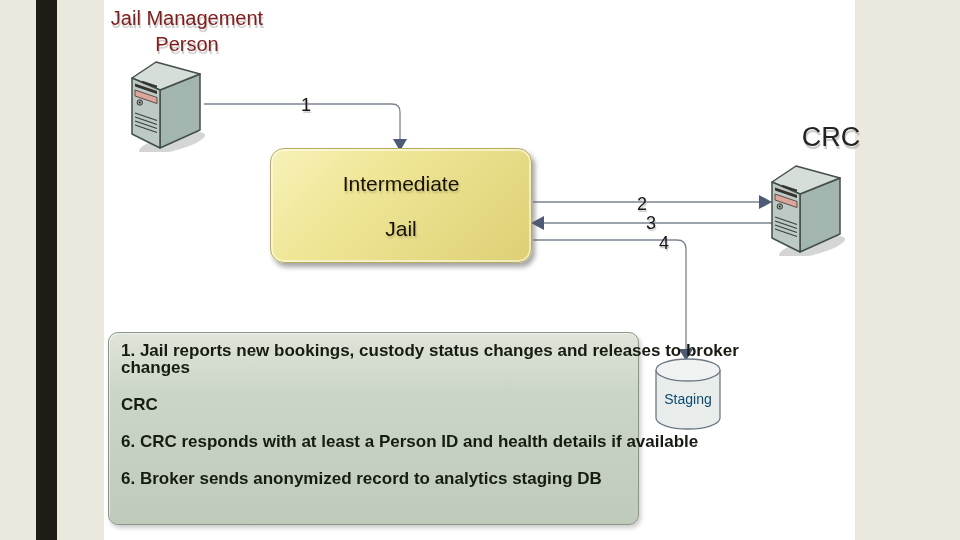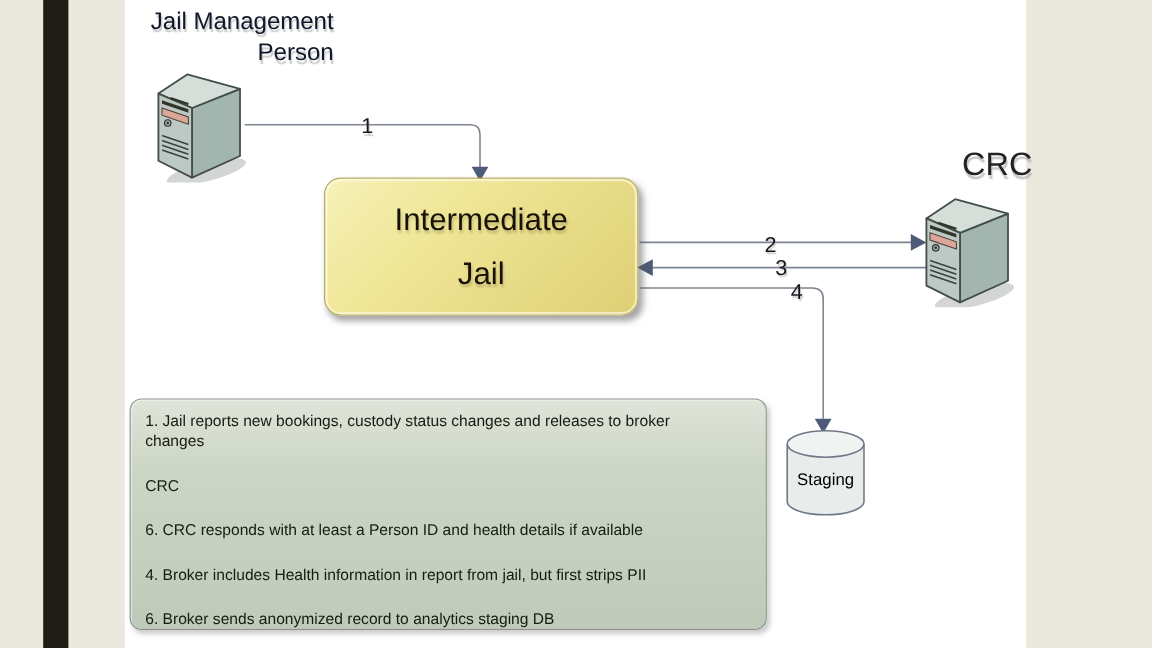--- a/index.html
+++ b/index.html
@@ -12,64 +12,64 @@
     position:absolute;left:36px;top:0;width:21px;height:540px;
     background:var(--bar,#1d1d15);
   }
   .slide{
     position:absolute;left:104px;top:0;width:751px;height:540px;
     background:var(--slide,#ffffff);
   }
   .abs{position:absolute;}
   
   .jms-title{
-    left:96px;top:5px;width:182px;text-align:right;
-    font-size:20px;line-height:26px;color:#0f172a;
+    left:96px;top:5px;width:182px;text-align:center;
+    font-size:20px;line-height:26px;color:#7f1d1d;
     text-shadow:1px 3px 1px rgba(150,150,150,.55);
     z-index:3;
   }
   .crc-title{
     left:794px;top:122px;width:74px;text-align:center;
     font-size:27px;line-height:30px;color:#23231f;font-weight:500;
     text-shadow:1px 3px 1px rgba(150,150,150,.55);
     z-index:3;
   }
   .host-box{
     left:270px;top:148px;width:260px;height:113px;border-radius:14px;
     background:linear-gradient(135deg,#f7f1b8 0%,var(--hostTop,#efe697) 35%,var(--hostBot,#ddcf74) 100%);
     border:1px solid #b7ab62;
     box-shadow:3px 4px 5px rgba(90,90,90,.55), inset 0 0 0 2px rgba(255,253,235,.6);
     display:flex;flex-direction:column;align-items:center;justify-content:center;
     z-index:2;
   }
   .host-box .line{
-    font-size:26px;line-height:45px;color:#171204;
+    font-size:21px;line-height:45px;color:#171204;
     text-shadow:1px 2px 2px rgba(120,110,70,.35);
   }
   .num-label{
     position:absolute;font-size:18px;line-height:18px;color:#17171c;
     text-shadow:1px 2px 1px rgba(165,165,165,.6);z-index:4;
   }
   .staging-label{
     left:653px;top:391px;width:70px;text-align:center;
-    font-size:14px;color:#000000;z-index:3;
+    font-size:14px;color:#0c4a6e;z-index:3;
   }
   
   .notes-box{
     left:108px;top:332px;width:531px;height:193px;border-radius:10px;
     background:linear-gradient(180deg,var(--notesTop,#dfe5d9) 0%,#ccd6c6 30%,var(--notesBot,#bfcaba) 100%);
     border:1.2px solid #8c948a;
     box-shadow:2px 3px 4px rgba(110,110,110,.35), inset 1px 1px 0 rgba(255,255,255,.5);
     padding:9px 12px 0 12px;box-sizing:border-box;
     z-index:1;overflow:visible;
   }
   .notes-box .item{margin:0 0 20px 0;}
   .notes-box .item:last-child{margin-bottom:0;}
   .notes-box .nline{
-    font-size:13px;line-height:17px;font-weight:normal;color:#171c12;
+    font-size:17px;line-height:17px;font-weight:bold;color:#171c12;
     white-space:nowrap;
   }
   svg{display:block;}
   .conn{position:absolute;left:0;top:0;z-index:1;pointer-events:none;}
   .icon-abs{z-index:2;}
 </style>
 </head>
 <body>
 
 <div class="stage" style="--bg: #ebe8de; --bar: #1d1d15; --slide: #ffffff; --hostTop: #efe697; --hostBot: #ddcf74; --notesTop: #dfe5d9; --notesBot: #bfcaba;">
@@ -159,20 +159,17 @@
       <div class="nline">1. Jail reports new bookings, custody status changes and releases to broker</div>
       <div class="nline">changes</div>
     </div>
     <div class="item">
       <div class="nline">CRC</div>
     </div>
     <div class="item">
       <div class="nline">6. CRC responds with at least a Person ID and health details if available</div>
     </div>
     <div class="item">
-      <div class="nline">4. Broker includes Health information in report from jail, but first strips PII</div>
-    </div>
-    <div class="item">
       <div class="nline">6.  Broker sends anonymized record to analytics staging DB</div>
     </div>
   </div>
 
 </div>
 
 </body></html>

